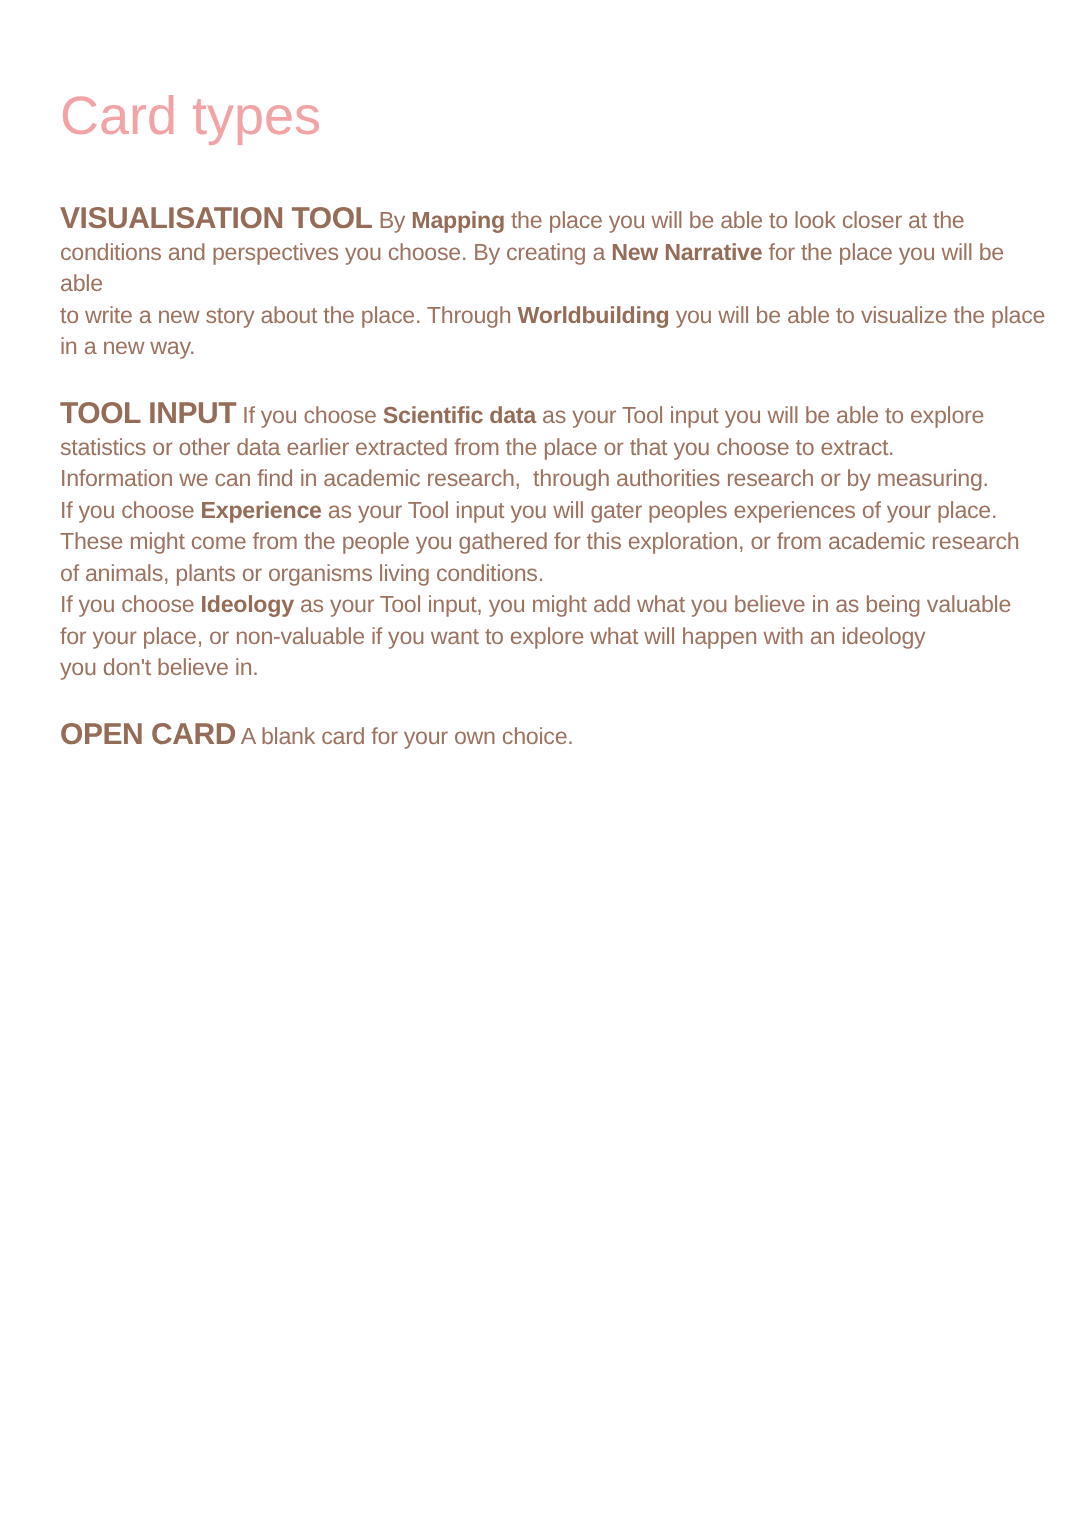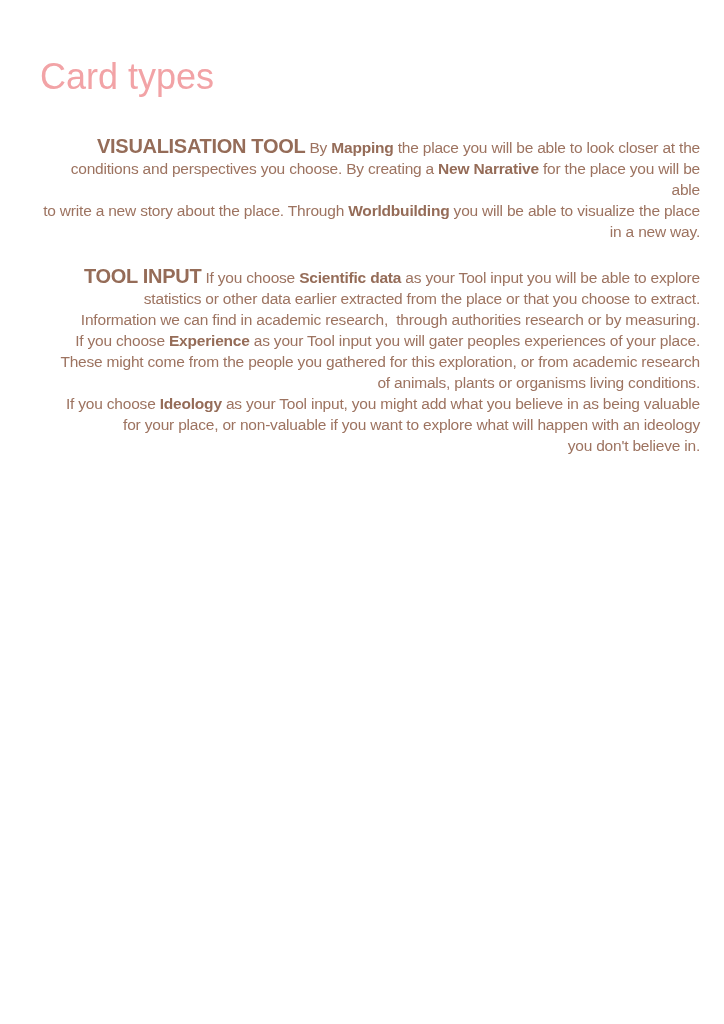--- a/index.html
+++ b/index.html
@@ -34,21 +34,20 @@
 
   .section + .section {
     margin-top: 24px;
   }
 
   .section-body {
     font-size: 15.5px;
     line-height: 21px;
     letter-spacing: -0.2px;
     white-space: pre-wrap;
-    text-align: right;
   }
 
   .section-heading {
     font-size: 20px;
     font-weight: 700;
     letter-spacing: -0.3px;
     color: var(--heading_color, #956c58);
   }
 
   .run.bold {
@@ -64,14 +63,17 @@
   <h1 class="page-title">Card types</h1>
 
   <div class="section">
     <p class="section-body"><span class="section-heading">VISUALISATION TOOL</span><span><span class="run"> By </span><span class="run bold">Mapping</span><span class="run"> the place you will be able to look closer at the</span><br><span class="run">conditions and perspectives you choose. By creating a </span><span class="run bold">New Narrative</span><span class="run"> for the place you will be able</span><br><span class="run">to write a new story about the place. Through </span><span class="run bold">Worldbuilding</span><span class="run"> you will be able to visualize the place</span><br><span class="run">in a new way.</span></span></p>
   </div>
 
   <div class="section">
     <p class="section-body"><span class="section-heading">TOOL INPUT</span><span><span class="run"> If you choose </span><span class="run bold">Scientific data</span><span class="run"> as your Tool input you will be able to explore</span><br><span class="run">statistics or other data earlier extracted from the place or that you choose to extract.</span><br><span class="run">Information we can find in academic research,  through authorities research or by measuring.</span><br><span class="run">If you choose </span><span class="run bold">Experience</span><span class="run"> as your Tool input you will gater peoples experiences of your place.</span><br><span class="run">These might come from the people you gathered for this exploration, or from academic research</span><br><span class="run">of animals, plants or organisms living conditions.</span><br><span class="run">If you choose </span><span class="run bold">Ideology</span><span class="run"> as your Tool input, you might add what you believe in as being valuable</span><br><span class="run">for your place, or non-valuable if you want to explore what will happen with an ideology</span><br><span class="run">you don't believe in.</span></span></p>
   </div>
 
+  <div class="section">
+    <p class="section-body"><span class="section-heading">OPEN CARD</span><span><span class="run"> A blank card for your own choice.</span></span></p>
+  </div>
 
 </div>
 
 </body></html>

